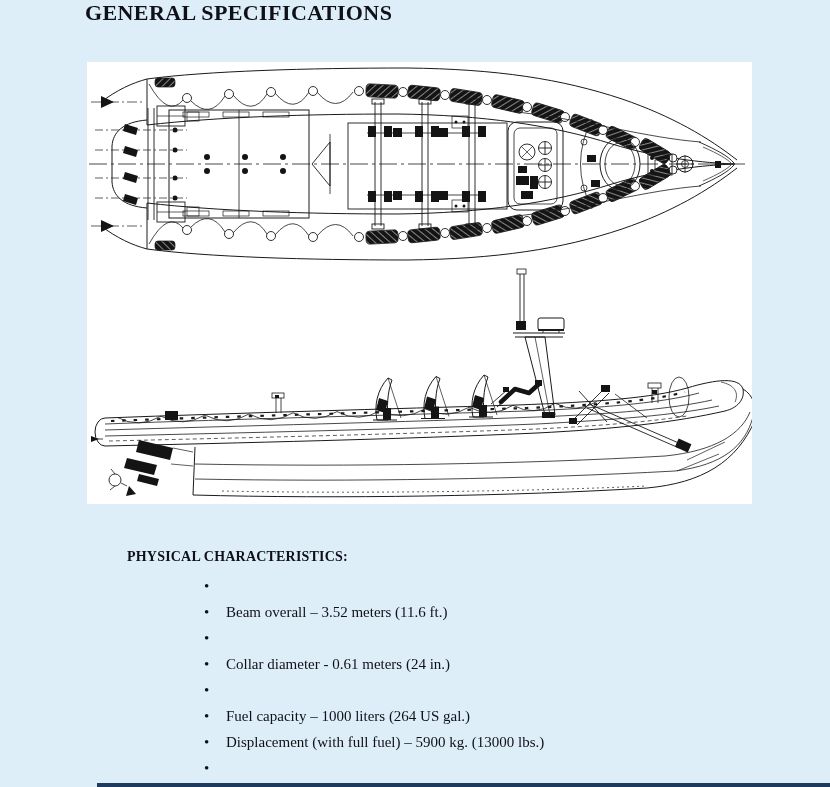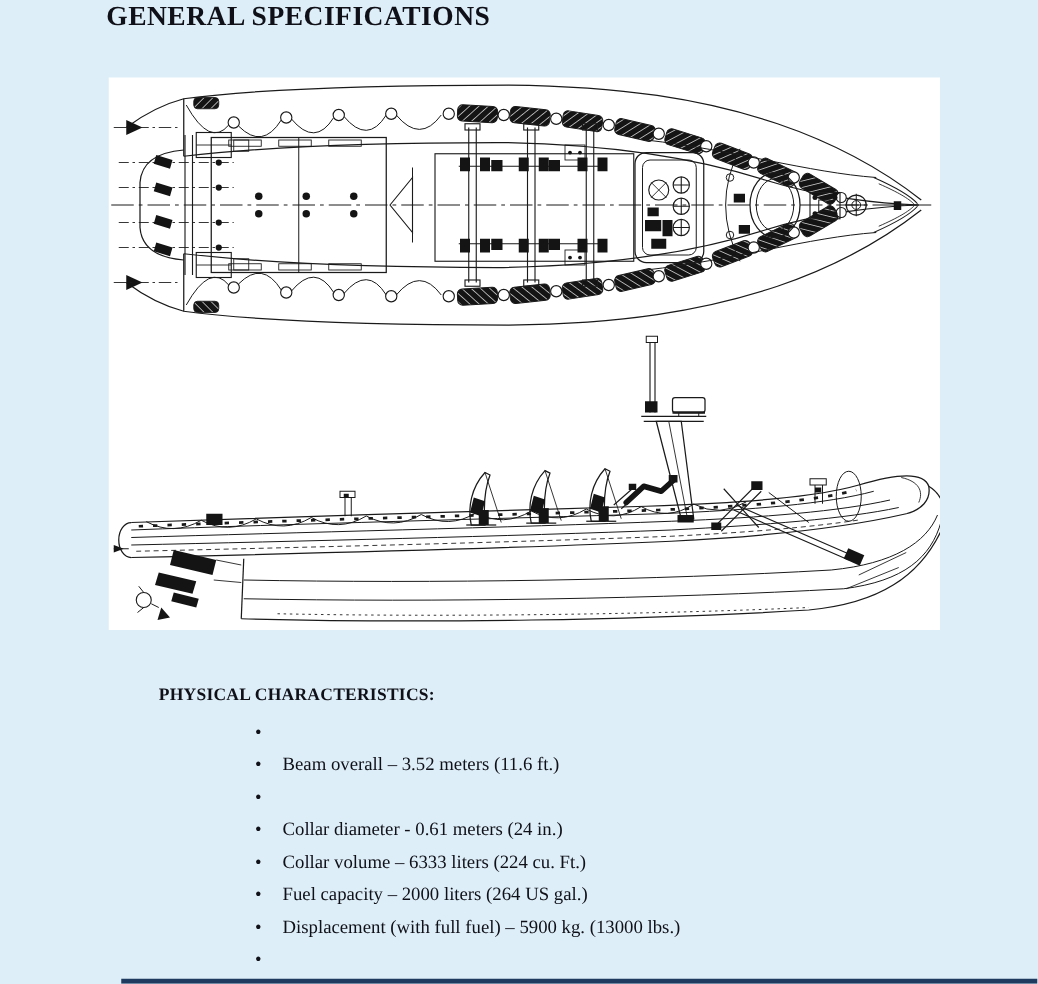--- a/index.html
+++ b/index.html
@@ -377,25 +377,24 @@
   </li>
   <li>
     <span class="bullet">•</span>
   </li>
   <li>
     <span class="bullet">•</span>
     <span>Collar diameter - 0.61 meters (24 in.)</span>
   </li>
   <li>
     <span class="bullet">•</span>
-    <span>Collar volume – 6333 liters (224 cu. Ft.)</span>
-  </li>
-  <li>
-    <span class="bullet">•</span>
-    <span>Fuel capacity – 2000 liters (264 US gal.)</span>
+  </li>
+  <li>
+    <span class="bullet">•</span>
+    <span>Fuel capacity – 1000 liters (264 US gal.)</span>
   </li>
   <li>
     <span class="bullet">•</span>
     <span>Displacement (with full fuel) – 5900 kg. (13000 lbs.)</span>
   </li>
   <li>
     <span class="bullet">•</span>
   </li>
 </ul>
 

